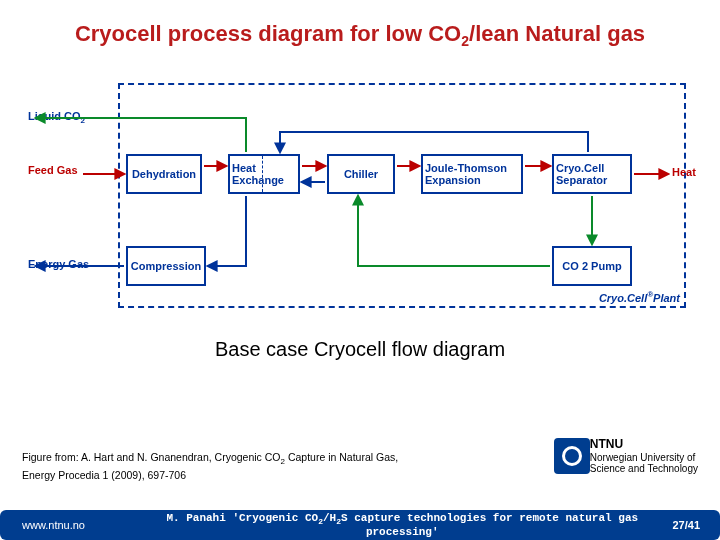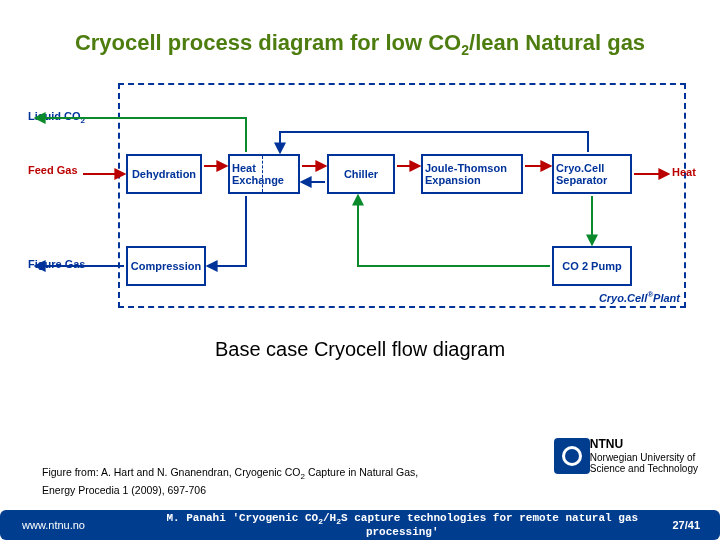--- a/index.html
+++ b/index.html
@@ -1,18 +1,18 @@
 <!DOCTYPE html>
 <html><head>
 <meta charset="utf-8">
 <style>
 * { margin:0; padding:0; box-sizing:border-box; }
 body { width:720px; height:540px; font-family:Arial,sans-serif; background:#fff; position:relative; overflow:hidden; }
 .slide { width:720px; height:540px; position:relative; }
-.title { position:absolute; top:30px; left:0; width:720px; text-align:center; font-size:22px; font-weight:bold; color:#4d7c0f; }
+.title { position:absolute; top:21px; left:0; width:720px; text-align:center; font-size:22px; font-weight:bold; color:#b91c1c; }
 .title sub { font-size:14px; }
 .diagram-area { position:absolute; top:78px; left:28px; width:664px; height:238px; }
 .plant-box { position:absolute; top:5px; left:90px; width:568px; height:225px; border:2px dashed #00339a; }
 .plant-label { position:absolute; right:4px; bottom:2px; font-size:11px; color:#00339a; font-style:italic; font-weight:bold; }
 .plant-label sup { font-size:8px; }
 .unit { position:absolute; border:2px solid #00339a; background:#fff; display:flex; align-items:center; justify-content:center; text-align:left; font-size:11px; font-weight:bold; color:#00339a; padding:2px; }
 .u-dehyd   { top:76px;  left:98px;  width:76px; height:40px; }
 .u-hx      { top:76px;  left:200px; width:72px; height:40px; }
 .u-chiller { top:76px;  left:299px; width:68px; height:40px; }
 .u-jt      { top:76px;  left:393px; width:102px; height:40px; }
@@ -21,21 +21,21 @@
 .u-pump    { top:168px; left:524px; width:80px; height:40px; }
 .hx-dash { position:absolute; top:78px; left:234px; width:0; height:36px; border-left:1px dashed #00339a; }
 .side-text { position:absolute; font-size:11px; font-weight:bold; }
 .t-liquid  { top:32px;  left:0;  color:#00339a; }
 .t-liquid sub { font-size:8px; }
 .t-feed    { top:86px;  left:0;  color:#b00; }
 .t-sales   { top:180px; left:0;  color:#00339a; }
 .t-heat    { top:88px;  left:644px; color:#b00; }
 svg.flows { position:absolute; top:0; left:0; width:664px; height:238px; }
 .caption { position:absolute; top:338px; left:0; width:720px; text-align:center; font-size:20px; color:#000; }
-.citation { position:absolute; top:465px; left:22px; font-size:10.5px; color:#000; line-height:1.35;margin-left:20px; }
+.citation { position:absolute; top:450px; left:22px; font-size:10.5px; color:#000; line-height:1.35; }
 .citation sub { font-size:8px; }
 .logo-block { position:absolute; top:438px; right:22px; display:flex; align-items:center; gap:0; }
 .logo-sq { width:36px; height:36px; background:#003d8f; border-radius:4px; position:relative; display:flex; align-items:center; justify-content:center; }
 .logo-sq .inner { width:20px; height:20px; border:3px solid #fff; border-radius:50%; }
 .logo-txt { font-size:10px; color:#000; line-height:1.15; }
 .logo-txt .ntnu { font-weight:bold; font-size:12px; }
 .footer { position:absolute; bottom:0; left:0; width:720px; height:30px; background:#003d8f; display:flex; align-items:center;border-radius:6px; }
 .footer-url { color:#fff; font-size:11px; margin-left:22px; width:110px; }
 .footer-title { flex:1; color:#fff; font-size:11px; font-weight:bold; text-align:center;font-family:Liberation Mono, monospace; }
 .footer-title sub { font-size:8px; }
@@ -54,21 +54,21 @@
     <div class="plant-box">
       <div class="plant-label">
         <span>Cryo.Cell</span><sup>®</sup><span>Plant</span>
       </div>
     </div>
 
     <div class="side-text t-liquid">
       <span>Liquid CO</span><sub>2</sub>
     </div>
     <div class="side-text t-feed">Feed Gas</div>
-    <div class="side-text t-sales">Figure Gas</div>
+    <div class="side-text t-sales">Energy Gas</div>
     <div class="side-text t-heat">Heat</div>
 
     <div class="unit u-dehyd">Dehydration</div>
     <div class="unit u-hx">Heat Exchange</div>
     <div class="hx-dash"></div>
     <div class="unit u-chiller">Chiller</div>
     <div class="unit u-jt">Joule-Thomson Expansion</div>
     <div class="unit u-sep">Cryo.Cell Separator</div>
     <div class="unit u-comp">Compression</div>
     <div class="unit u-pump">CO 2 Pump</div>

